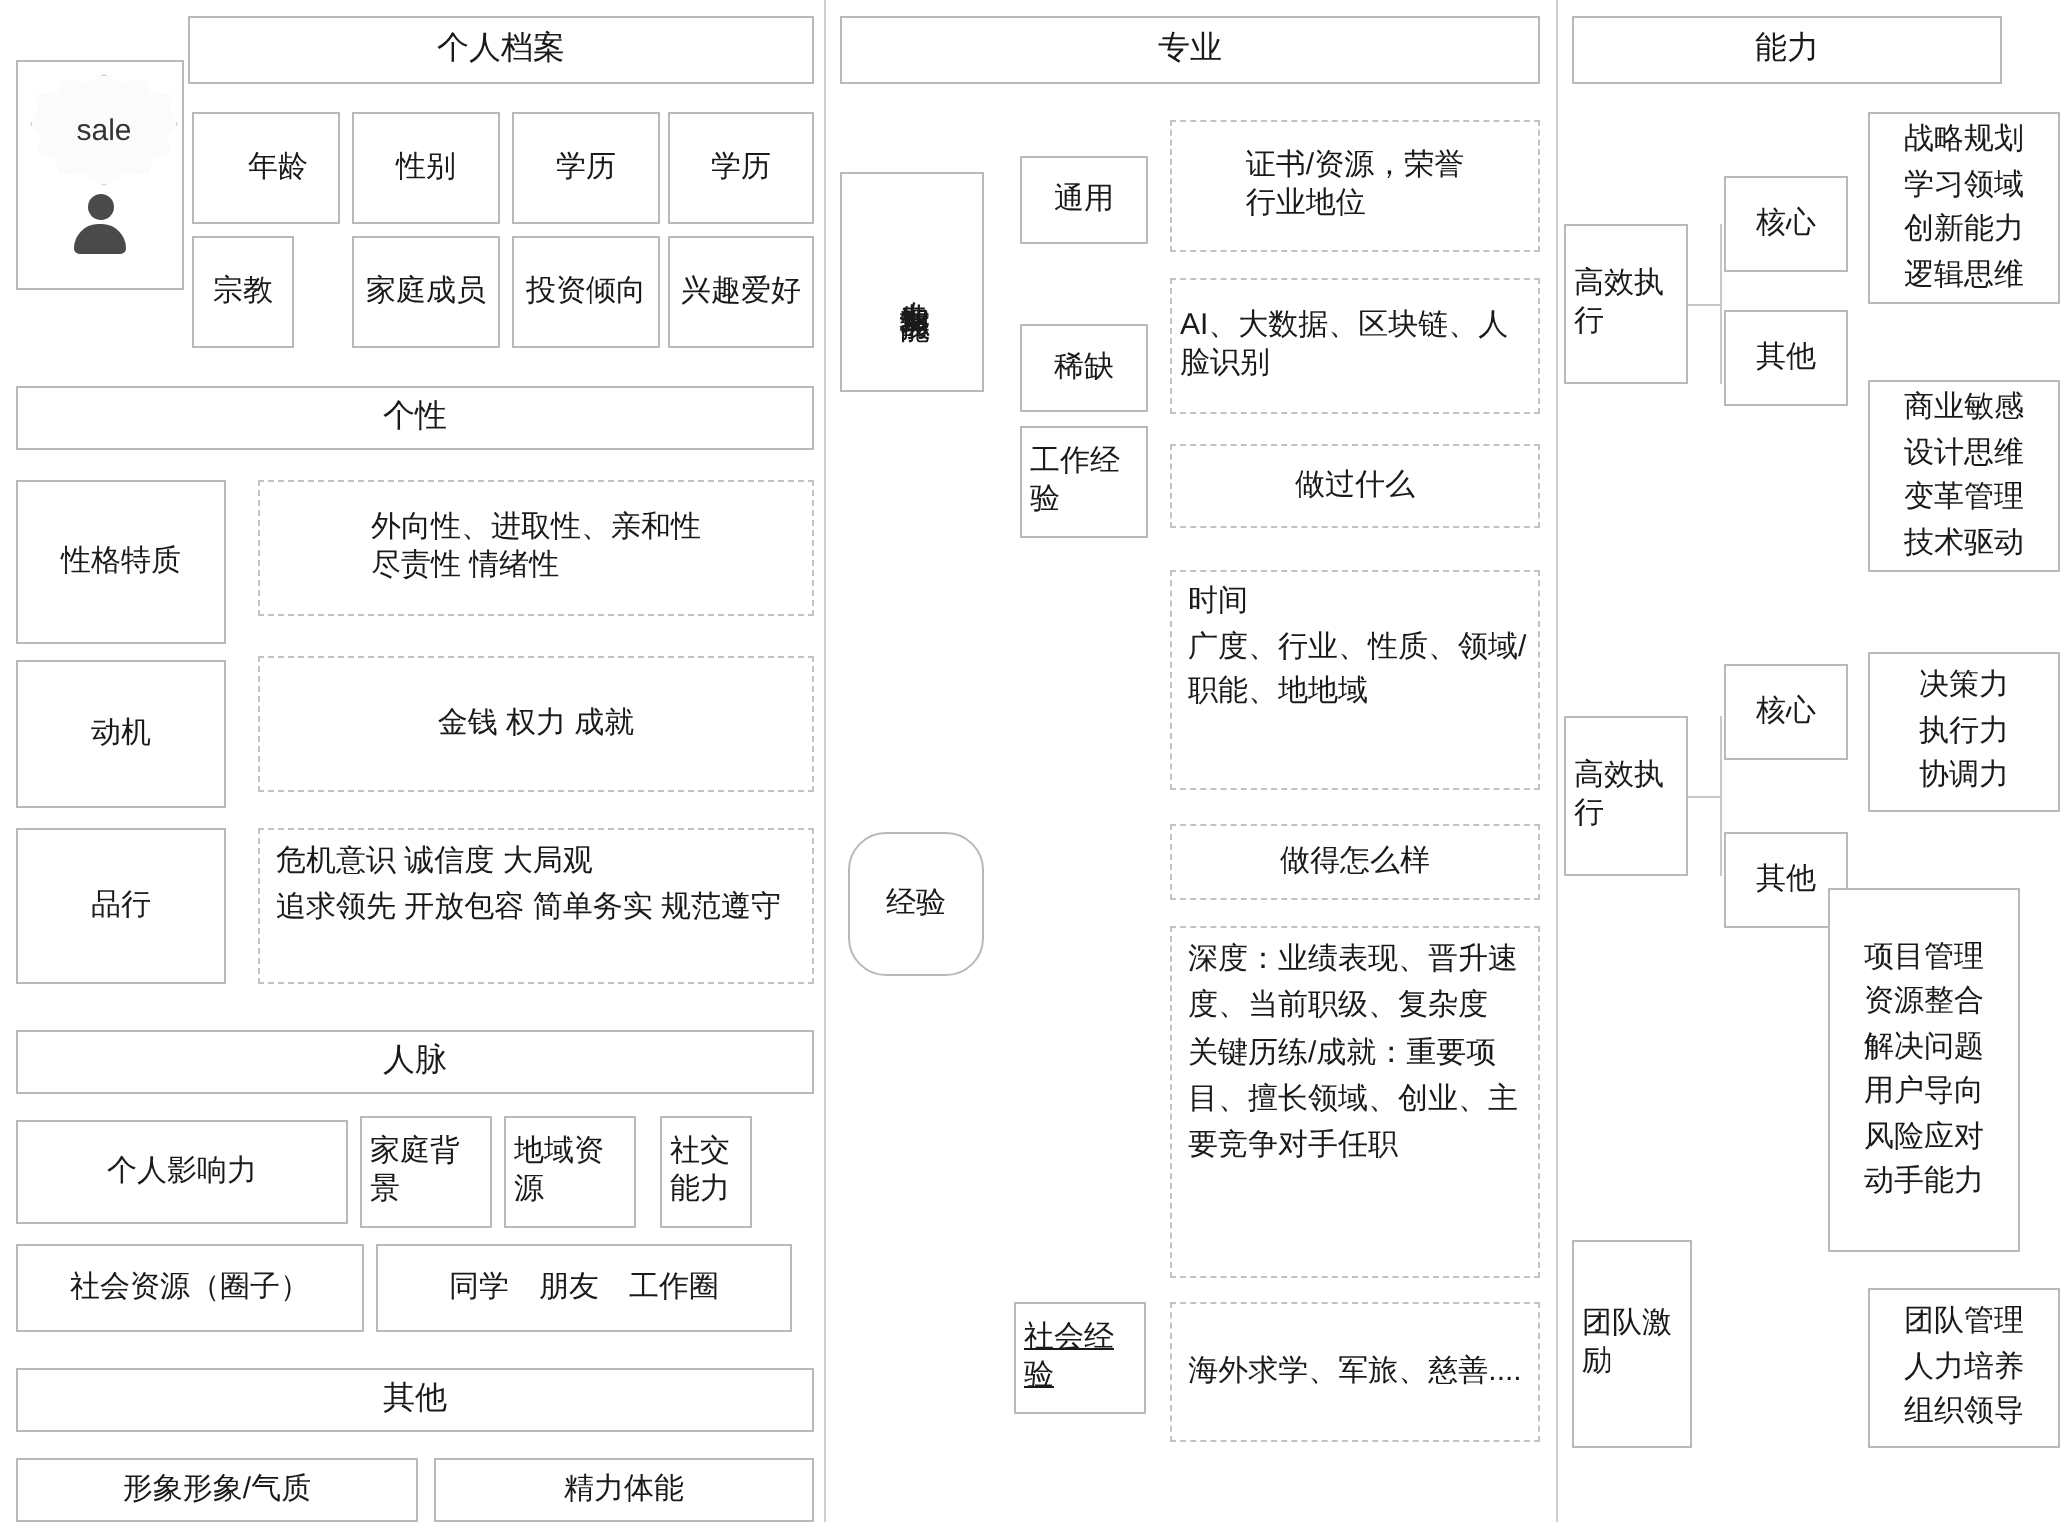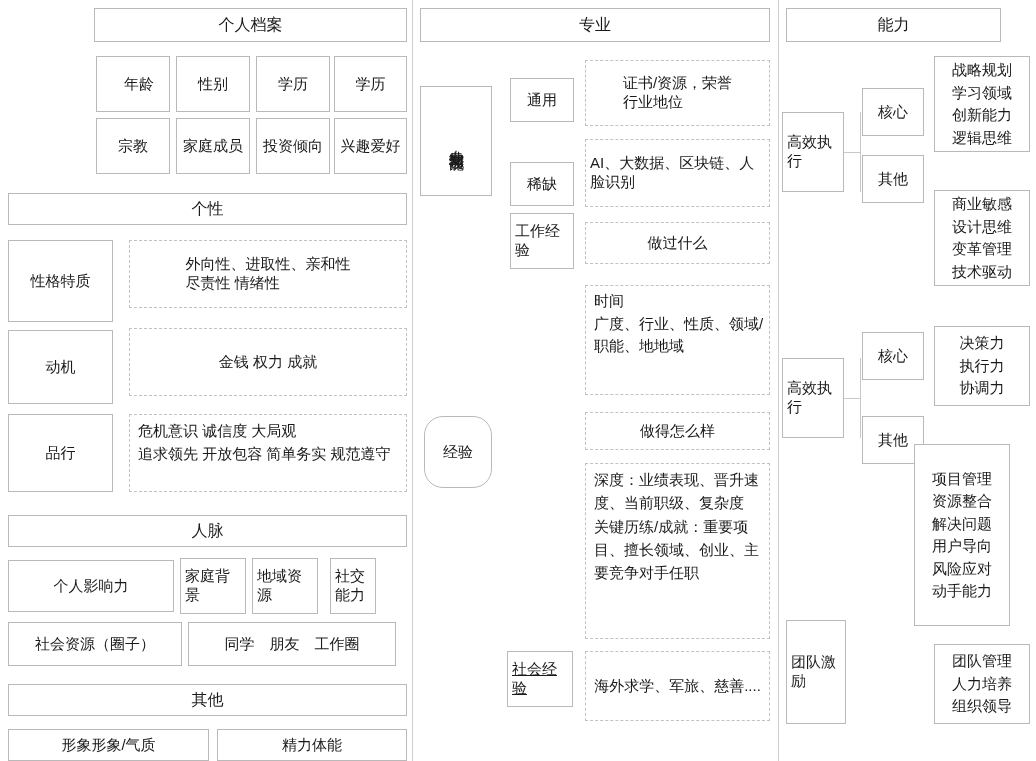--- a/index.html
+++ b/index.html
@@ -94,27 +94,34 @@
 
 <div class="canvas">
 
   <div class="vline" style="left:412px; height:761px;"></div>
   <div class="vline" style="left:778px; height:761px;"></div>
 
   <div class="box hdr" style="left:94px; top:8px; width:313px; height:34px;">个人档案</div>
   <div class="box hdr" style="left:420px; top:8px; width:350px; height:34px;">专业</div>
   <div class="box hdr" style="left:786px; top:8px; width:215px; height:34px;">能力</div>
 
+  <div class="avatar-cell" style="left:8px; top:30px; width:84px; height:115px;">
+    <div class="starburst">sale</div>
+    <div class="person">
+      <div class="head"></div>
+        <div class="body"></div>
+    </div>
+  </div>
 
   <div class="box" style="left:96px; top:56px; width:74px; height:56px;padding-left:16px;">年龄</div>
   <div class="box" style="left:176px; top:56px; width:74px; height:56px;">性别</div>
   <div class="box" style="left:256px; top:56px; width:74px; height:56px;">学历</div>
   <div class="box" style="left:334px; top:56px; width:73px; height:56px;">学历</div>
 
-  <div class="box" style="left:96px; top:118px; width:74px; height:56px;">宗教</div>
+  <div class="box" style="left:96px; top:118px; width:51px; height:56px;">宗教</div>
   <div class="box" style="left:176px; top:118px; width:74px; height:56px;">
     <span style="white-space:pre-line;">家庭成员</span>
   </div>
   <div class="box" style="left:256px; top:118px; width:74px; height:56px;">
     <span style="white-space:pre-line;">投资倾向</span>
   </div>
   <div class="box" style="left:334px; top:118px; width:73px; height:56px;">
     <span style="white-space:pre-line;">兴趣爱好</span>
   </div>
 

